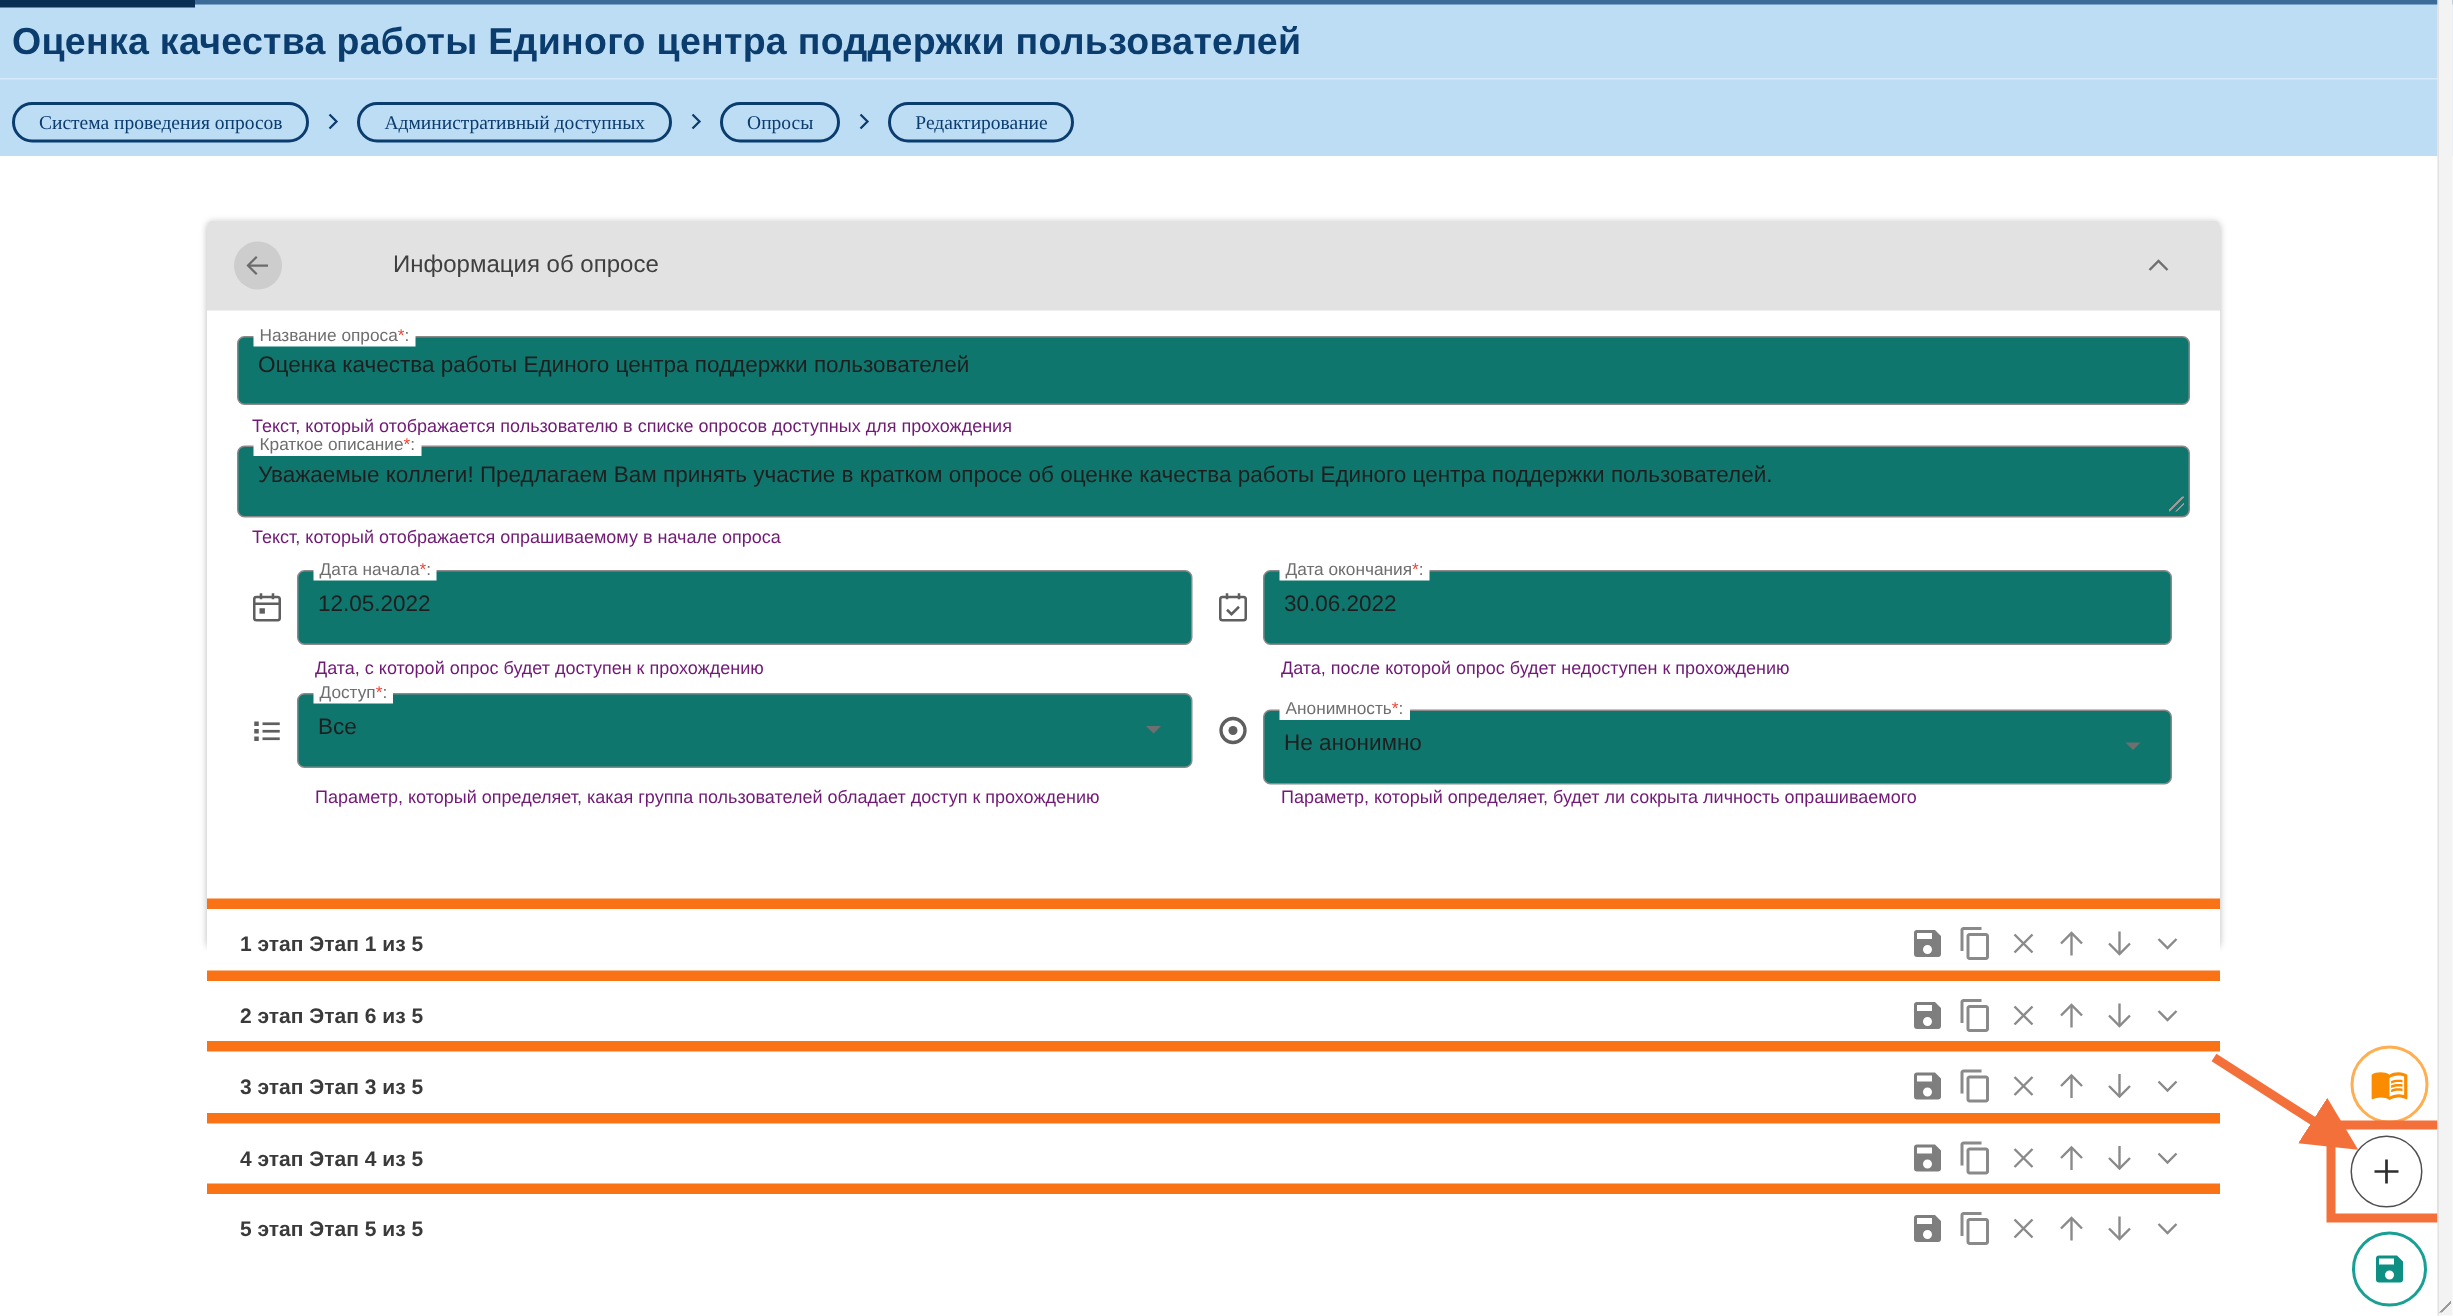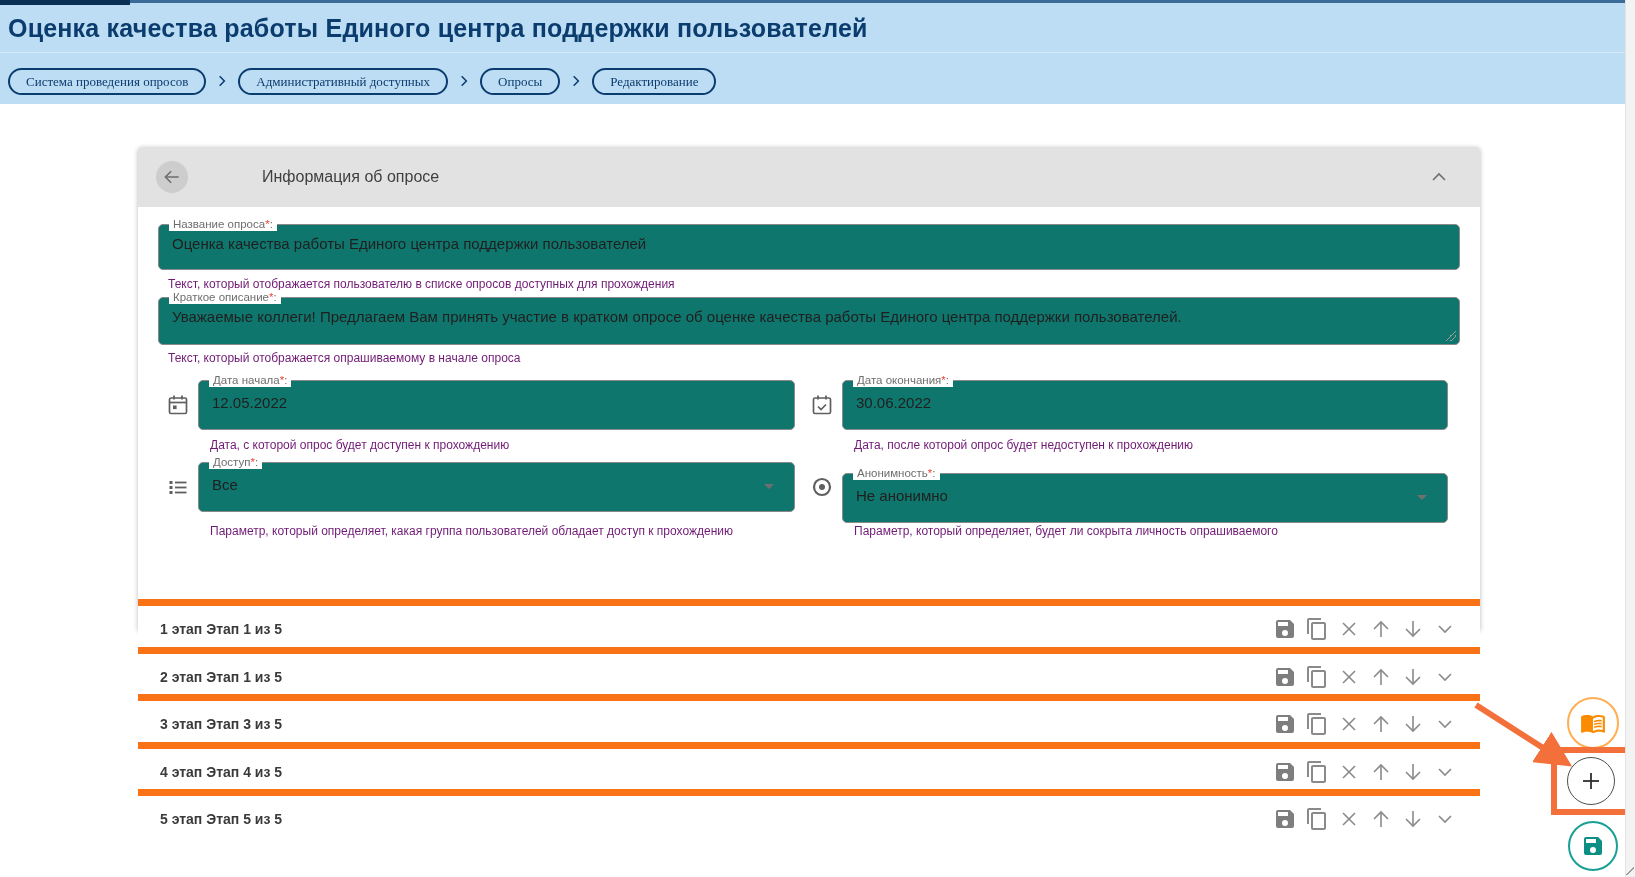--- a/index.html
+++ b/index.html
@@ -204,21 +204,21 @@
       </button>
       <button class="icon-btn">
         <svg viewBox="0 0 24 24" fill="none" stroke="#8A8A8A" stroke-width="1.6">
           <polyline points="6,9 12,15 18,9"></polyline>
         </svg>
       </button>
     </div>
   </div>
 
   <div class="stage-row">
-    <span class="stage-label">2 этап Этап 1 из 5</span>
+    <span class="stage-label">2 этап Этап 6 из 5</span>
     <div class="stage-actions">
       <button class="icon-btn">
         <svg viewBox="0 0 24 24" fill="#7E7E7E">
           <path d="M17 3H5a2 2 0 0 0-2 2v14a2 2 0 0 0 2 2h14a2 2 0 0 0 2-2V7l-4-4zm-5 16a3 3 0 1 1 0-6 3 3 0 0 1 0 6zm3-10H5V5h10v4z"></path>
         </svg>
       </button>
       <button class="icon-btn">
         <svg viewBox="0 0 24 24" fill="#8A8A8A">
           <path d="M16 1H4c-1.1 0-2 .9-2 2v14h2V3h12V1zm3 4H8c-1.1 0-2 .9-2 2v14c0 1.1.9 2 2 2h11c1.1 0 2-.9 2-2V7c0-1.1-.9-2-2-2zm0 16H8V7h11v14z"></path>
         </svg>

